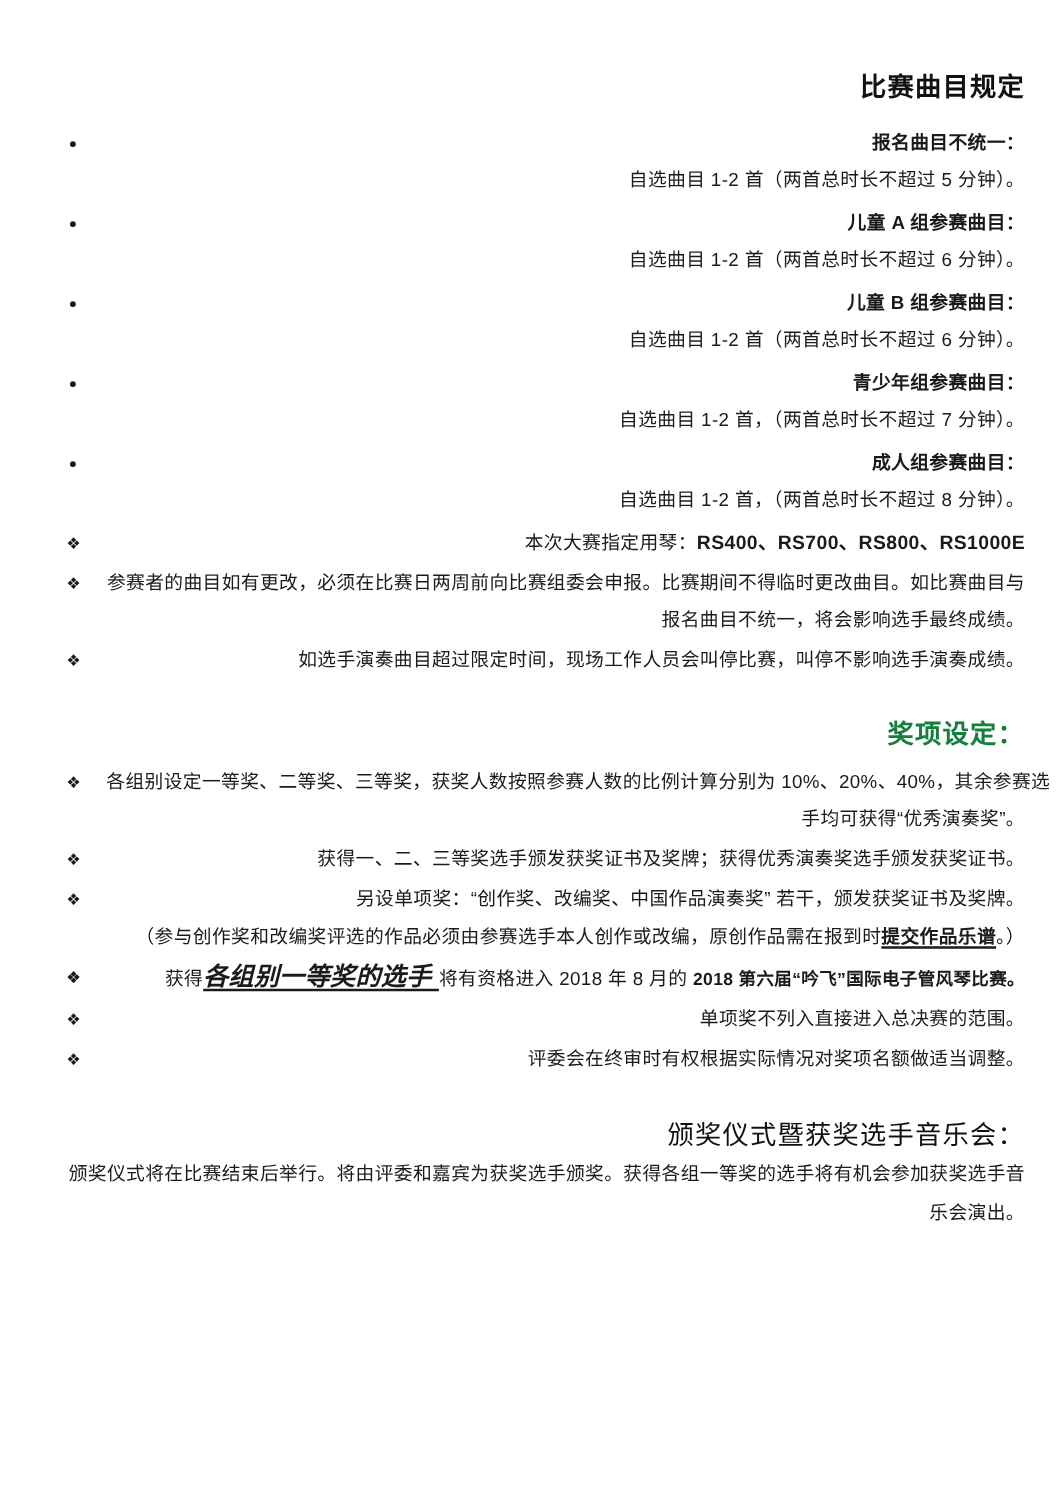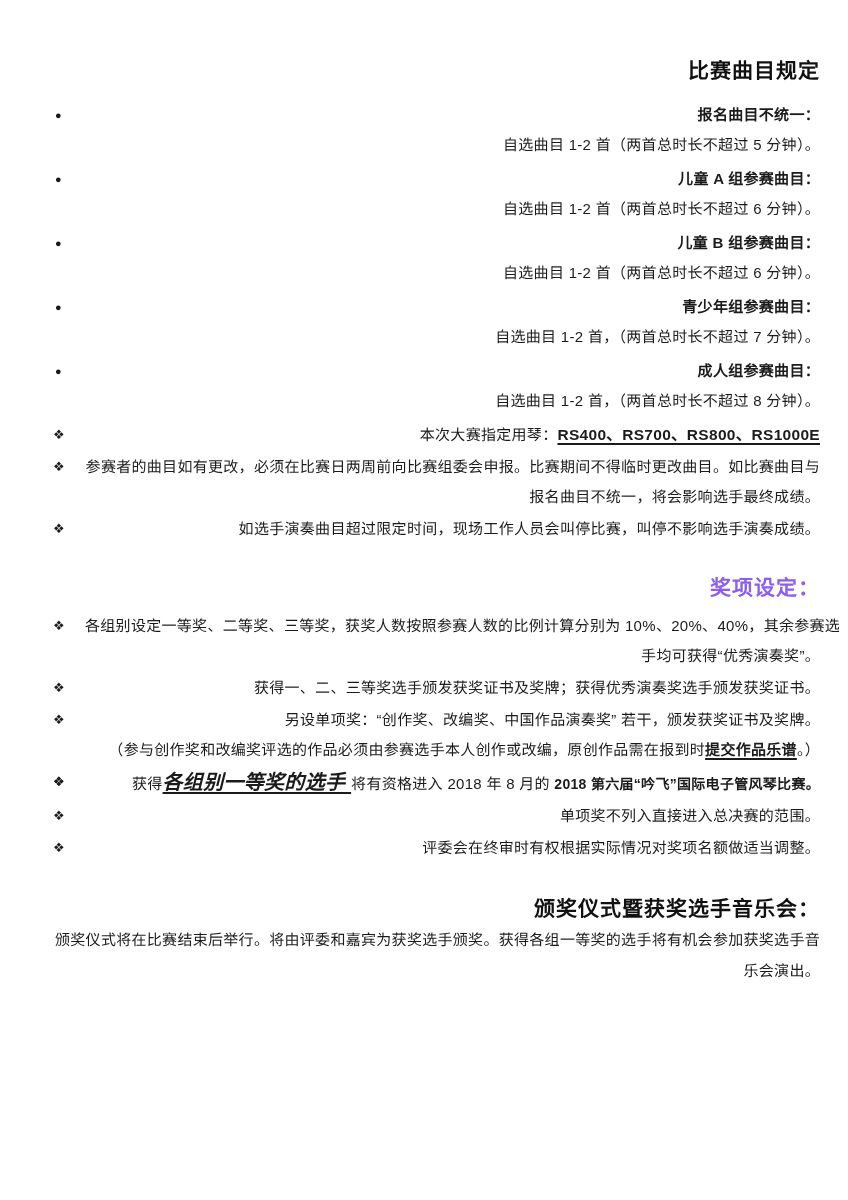--- a/index.html
+++ b/index.html
@@ -20,28 +20,28 @@
     line-height: 26px;
     font-weight: bold;
     color: #111;
     margin: 0 0 16px 0;
     letter-spacing: 1px;
   }
   h2.doc-heading2 {
     font-size: 21px;
     line-height: 27px;
     font-weight: bold;
-    color: #8b5cf6;
+    color: #15803d;
     margin: 30px 0 10px 0;
     letter-spacing: 1px;
   }
   h3.doc-heading3 {
     font-size: 21px;
     line-height: 27px;
-    font-weight: bold;
+    font-weight: normal;
     color: #111;
     margin: 32px 0 2px 0;
     letter-spacing: 1px;
   }
   .group { margin-bottom: 4px; }
   .group-title {
     position: relative;
     padding-left: 33px;
     font-size: 15px;
     line-height: 30px;
@@ -82,21 +82,20 @@
   .nw { white-space: nowrap; }
   .line { white-space: nowrap; }
   .u-bold {
     font-weight: bold;
     text-decoration: underline;
     text-underline-offset: 3px;
     text-decoration-thickness: 1.5px;
   }
   .models {
     font-weight: bold;
-    text-decoration: underline;
     text-underline-offset: 3px;
     text-decoration-thickness: 1.5px;
     font-size: 15.5px;
   }
   .final-underline {
     font-weight: bold;
     font-style: italic;
     font-size: 20px;
     text-decoration: underline;
     text-underline-offset: 3px;

